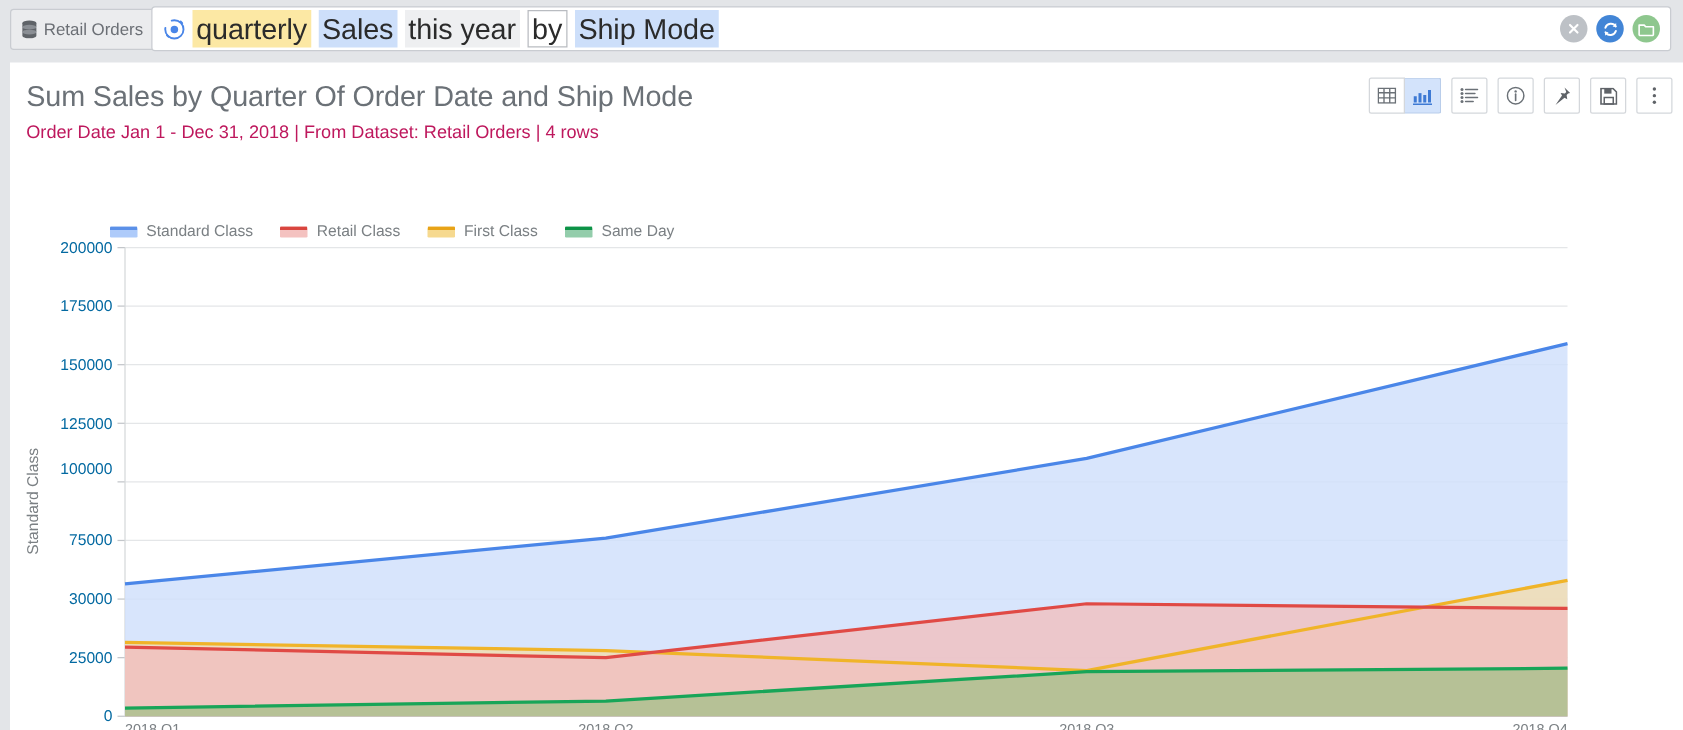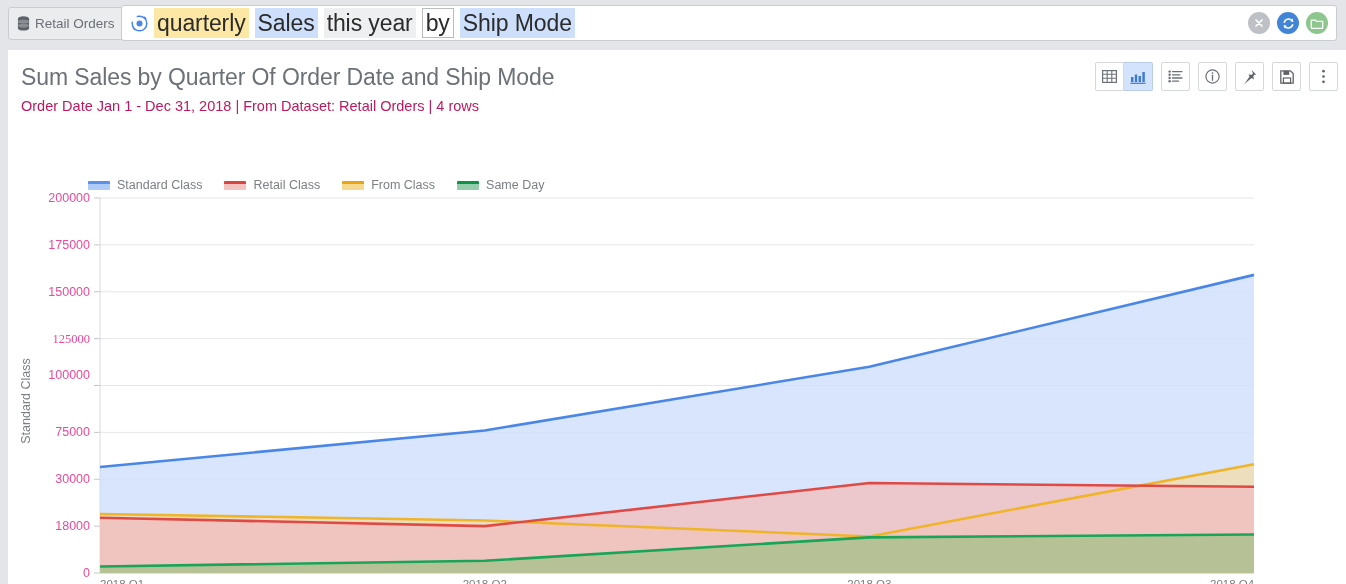--- a/index.html
+++ b/index.html
@@ -106,21 +106,21 @@
   .leg .lt { font-size: 12.5px; color: #7b8084; }
 
   #ylabel {
     position: absolute; left: -112px; top: 224px;
     width: 260px; text-align: center;
     transform: rotate(-90deg);
     font-size: 12.5px; color: #7b8084;
   }
   .ytick {
     position: absolute; right: 0; width: 72px; text-align: right;
-    font-size: 12.5px; color: #ec4899; transform: translateY(-7px);
+    font-size: 12.5px; color: #0369a1; transform: translateY(-7px);
   }
   #yticks { position: absolute; left: 10px; top: 0; width: 72px; height: 414px; }
   #xticks { position: absolute; left: 92px; top: 408px; width: 1154px; height: 20px; }
   .xtick { position: absolute; font-size: 11.5px; color: #7b8084; white-space: nowrap; }
   svg { display: block; }
 </style>
 </head>
 <body>
 
 <div id="topbar">
@@ -254,37 +254,37 @@
       <div class="leg">
         <span class="sw" style="background:#aecbfa;border-top:3px solid #5b90e8"></span>
         <span class="lt">Standard Class</span>
       </div>
       <div class="leg">
         <span class="sw" style="background:#f4c2c0;border-top:3px solid #d9453f"></span>
         <span class="lt">Retail Class</span>
       </div>
       <div class="leg">
         <span class="sw" style="background:#f6d98f;border-top:3px solid #e8a317"></span>
-        <span class="lt">From Class</span>
+        <span class="lt">First Class</span>
       </div>
       <div class="leg">
         <span class="sw" style="background:#93cdab;border-top:3px solid #0d9347"></span>
         <span class="lt">Same Day</span>
       </div>
     </div>
 
     <div id="ylabel">Standard Class</div>
 
     <div id="yticks">
         <div class="ytick" style="top: 403px;">0</div>
-        <div class="ytick" style="top: 356.125px;">18000</div>
+        <div class="ytick" style="top: 356.125px;">25000</div>
         <div class="ytick" style="top: 309.25px;">30000</div>
         <div class="ytick" style="top: 262.375px;">75000</div>
         <div class="ytick" style="top: 205px;">100000</div>
-        <div class="ytick" style="top: 168.625px; font-family: Liberation Serif, serif;">125000</div>
+        <div class="ytick" style="top: 168.625px;">125000</div>
         <div class="ytick" style="top: 121.75px;">150000</div>
         <div class="ytick" style="top: 74.875px;">175000</div>
         <div class="ytick" style="top: 28px;">200000</div>
       </div>
     <div id="xticks">
         <div class="xtick" style="left: 0px;">2018 Q1</div>
         <div class="xtick" style="left: 362.667px;">2018 Q2</div>
         <div class="xtick" style="left: 747.333px;">2018 Q3</div>
         <div class="xtick" style="left: 1110px;">2018 Q4</div>
       </div>

